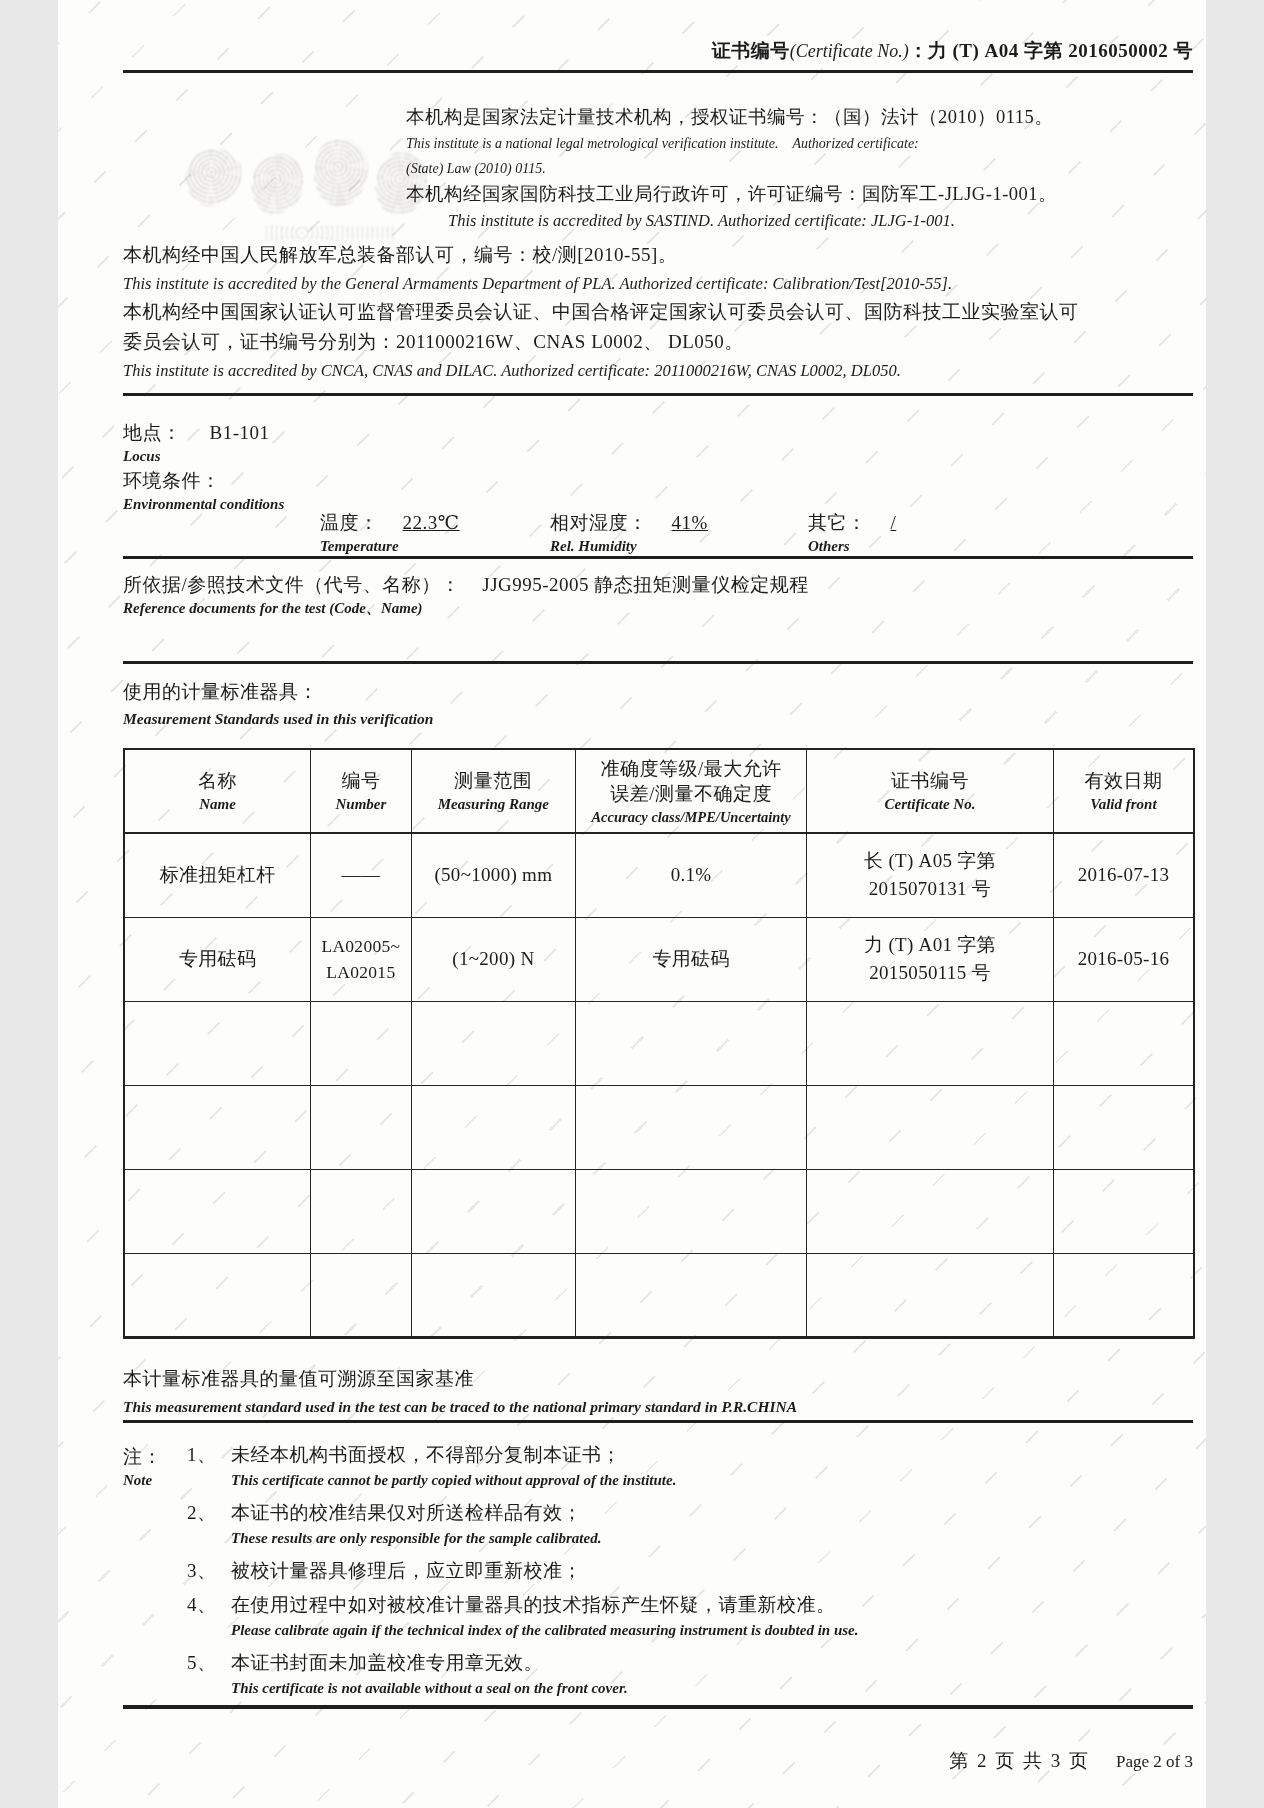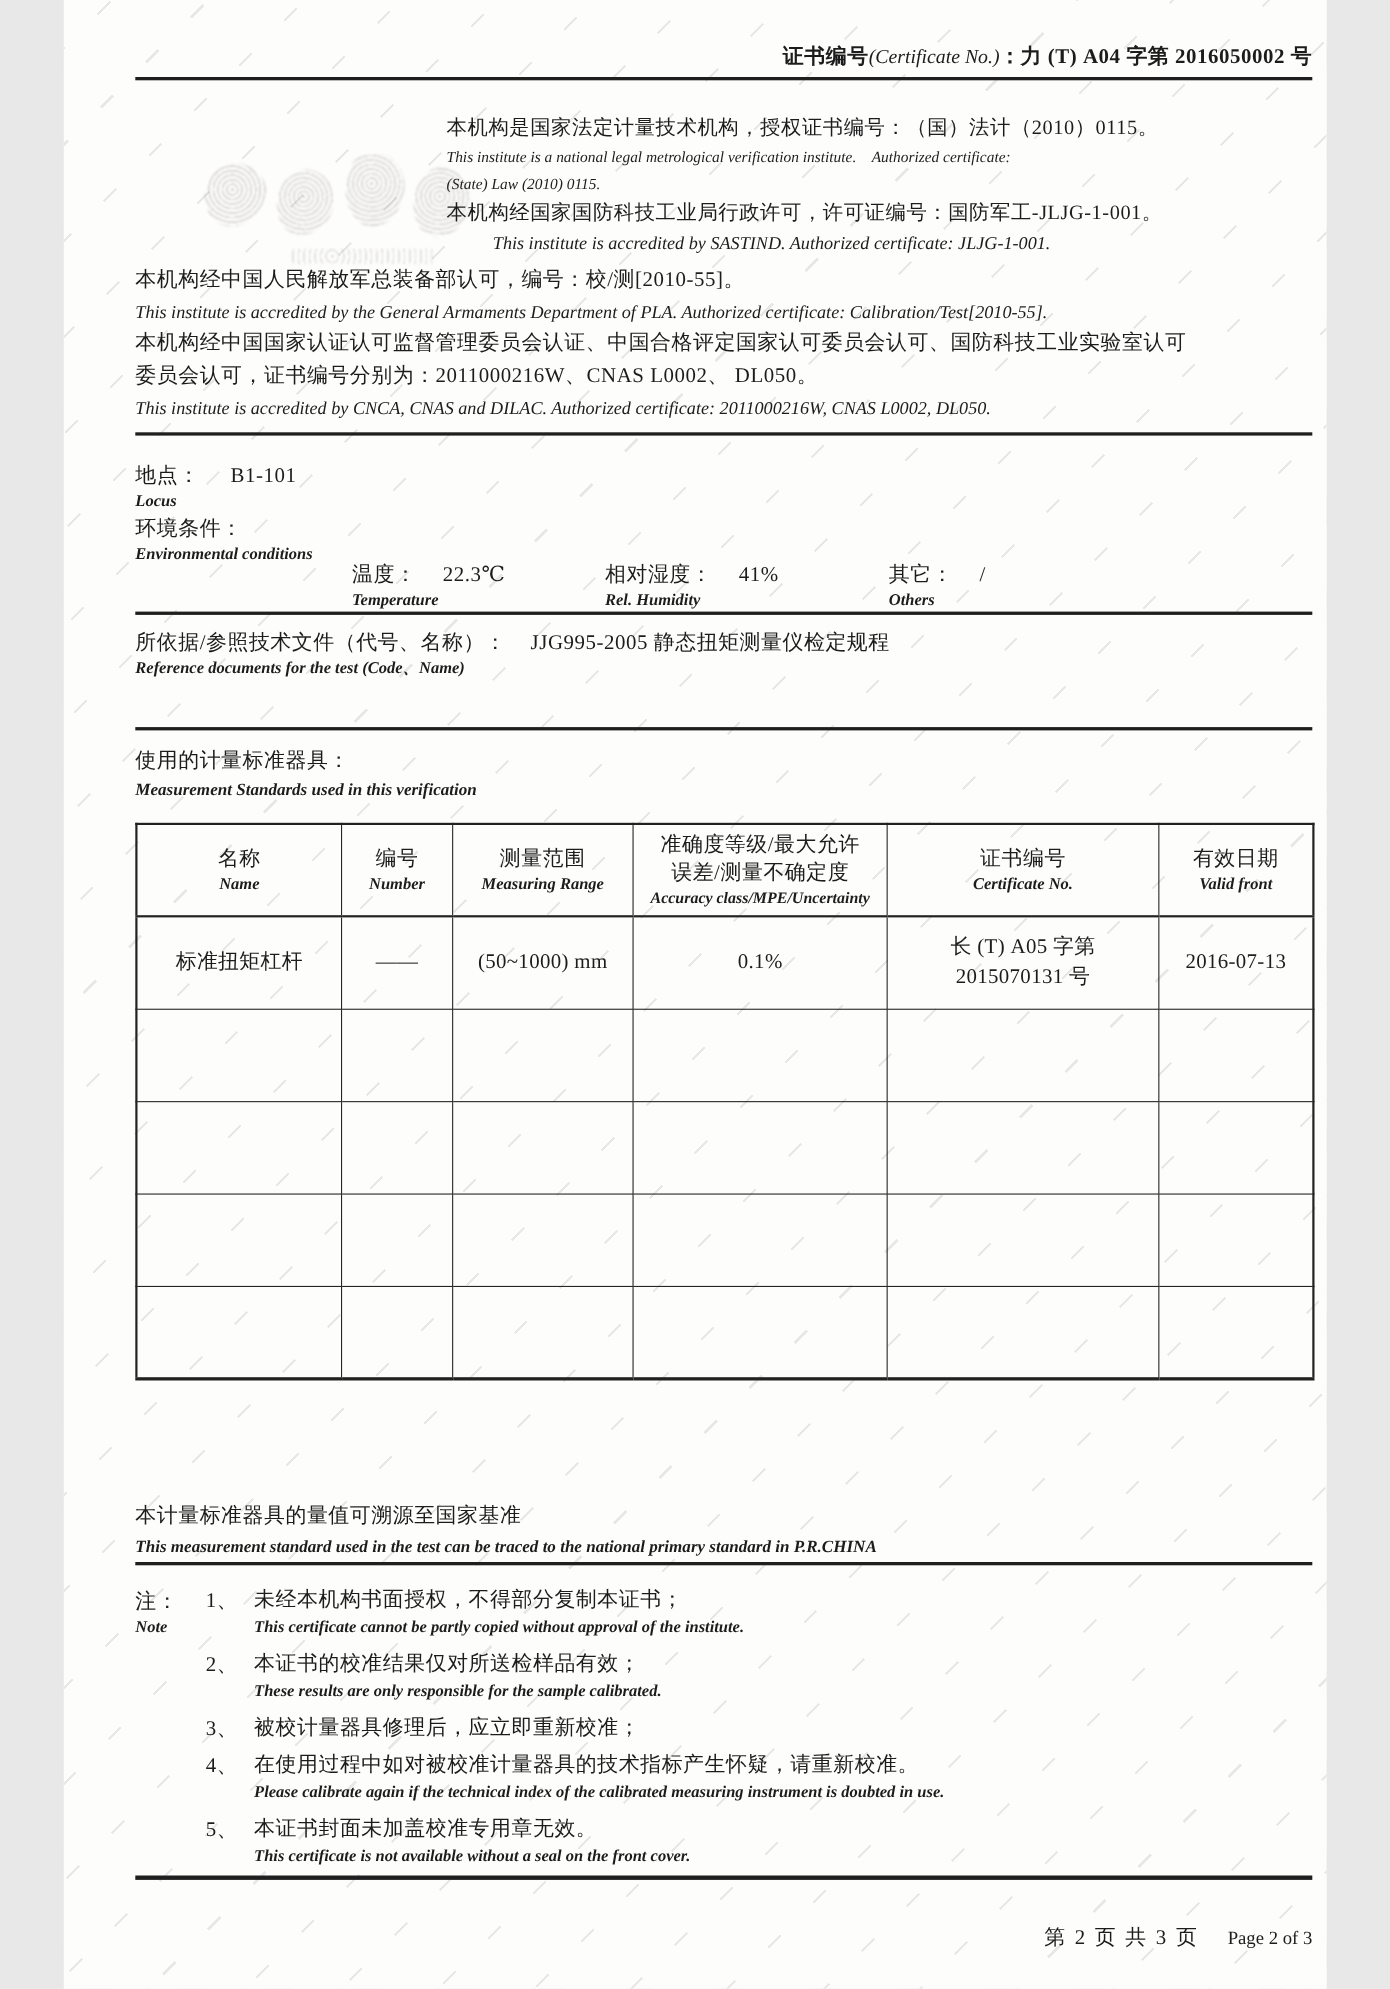--- a/index.html
+++ b/index.html
@@ -66,21 +66,21 @@
   .rule-6{top:1705px; height:4px;}
 
   .locus{left:65px; top:420px;}
   .line-zh{font-size:19px; line-height:26px;}
   .sub-en{font-size:15px; line-height:20px;}
   .gap-val{margin-left:28px;}
 
   .envhead{left:65px; top:468px;}
   .env-values{left:65px; top:510px; width:1070px; height:56px;}
   .env-g{position:absolute; top:0;}
-  .env-g .v{margin-left:24px;}
+  .env-g .v{margin-left:24px;text-decoration:underline;}
   .eg1{left:197px;} .eg2{left:427px;} .eg3{left:685px;}
 
   .reference{left:65px; top:572px;}
   .reference .v{margin-left:22px;}
 
   .std-title{left:65px; top:679px;}
 
   
   table.std{
     position:absolute; left:65px; top:748px; width:1072px;
@@ -255,20 +255,42 @@
             </td>
         <td>
               <div class="cell">长 (T) A05 字第
 2015070131 号</div>
             </td>
         <td>
               <div class="cell">2016-07-13</div>
             </td>
       </tr>
       <tr>
+        <td>
+              <div class="cell">专用砝码</div>
+            </td>
+        <td>
+              <div class="cell sm">LA02005~
+LA02015</div>
+            </td>
+        <td>
+              <div class="cell">(1~200) N</div>
+            </td>
+        <td>
+              <div class="cell">专用砝码</div>
+            </td>
+        <td>
+              <div class="cell">力 (T) A01 字第
+2015050115 号</div>
+            </td>
+        <td>
+              <div class="cell">2016-05-16</div>
+            </td>
+      </tr>
+      <tr>
         <td></td>
             <td></td>
             <td></td>
             <td></td>
             <td></td>
             <td></td>
       </tr>
       <tr>
         <td></td>
             <td></td>

